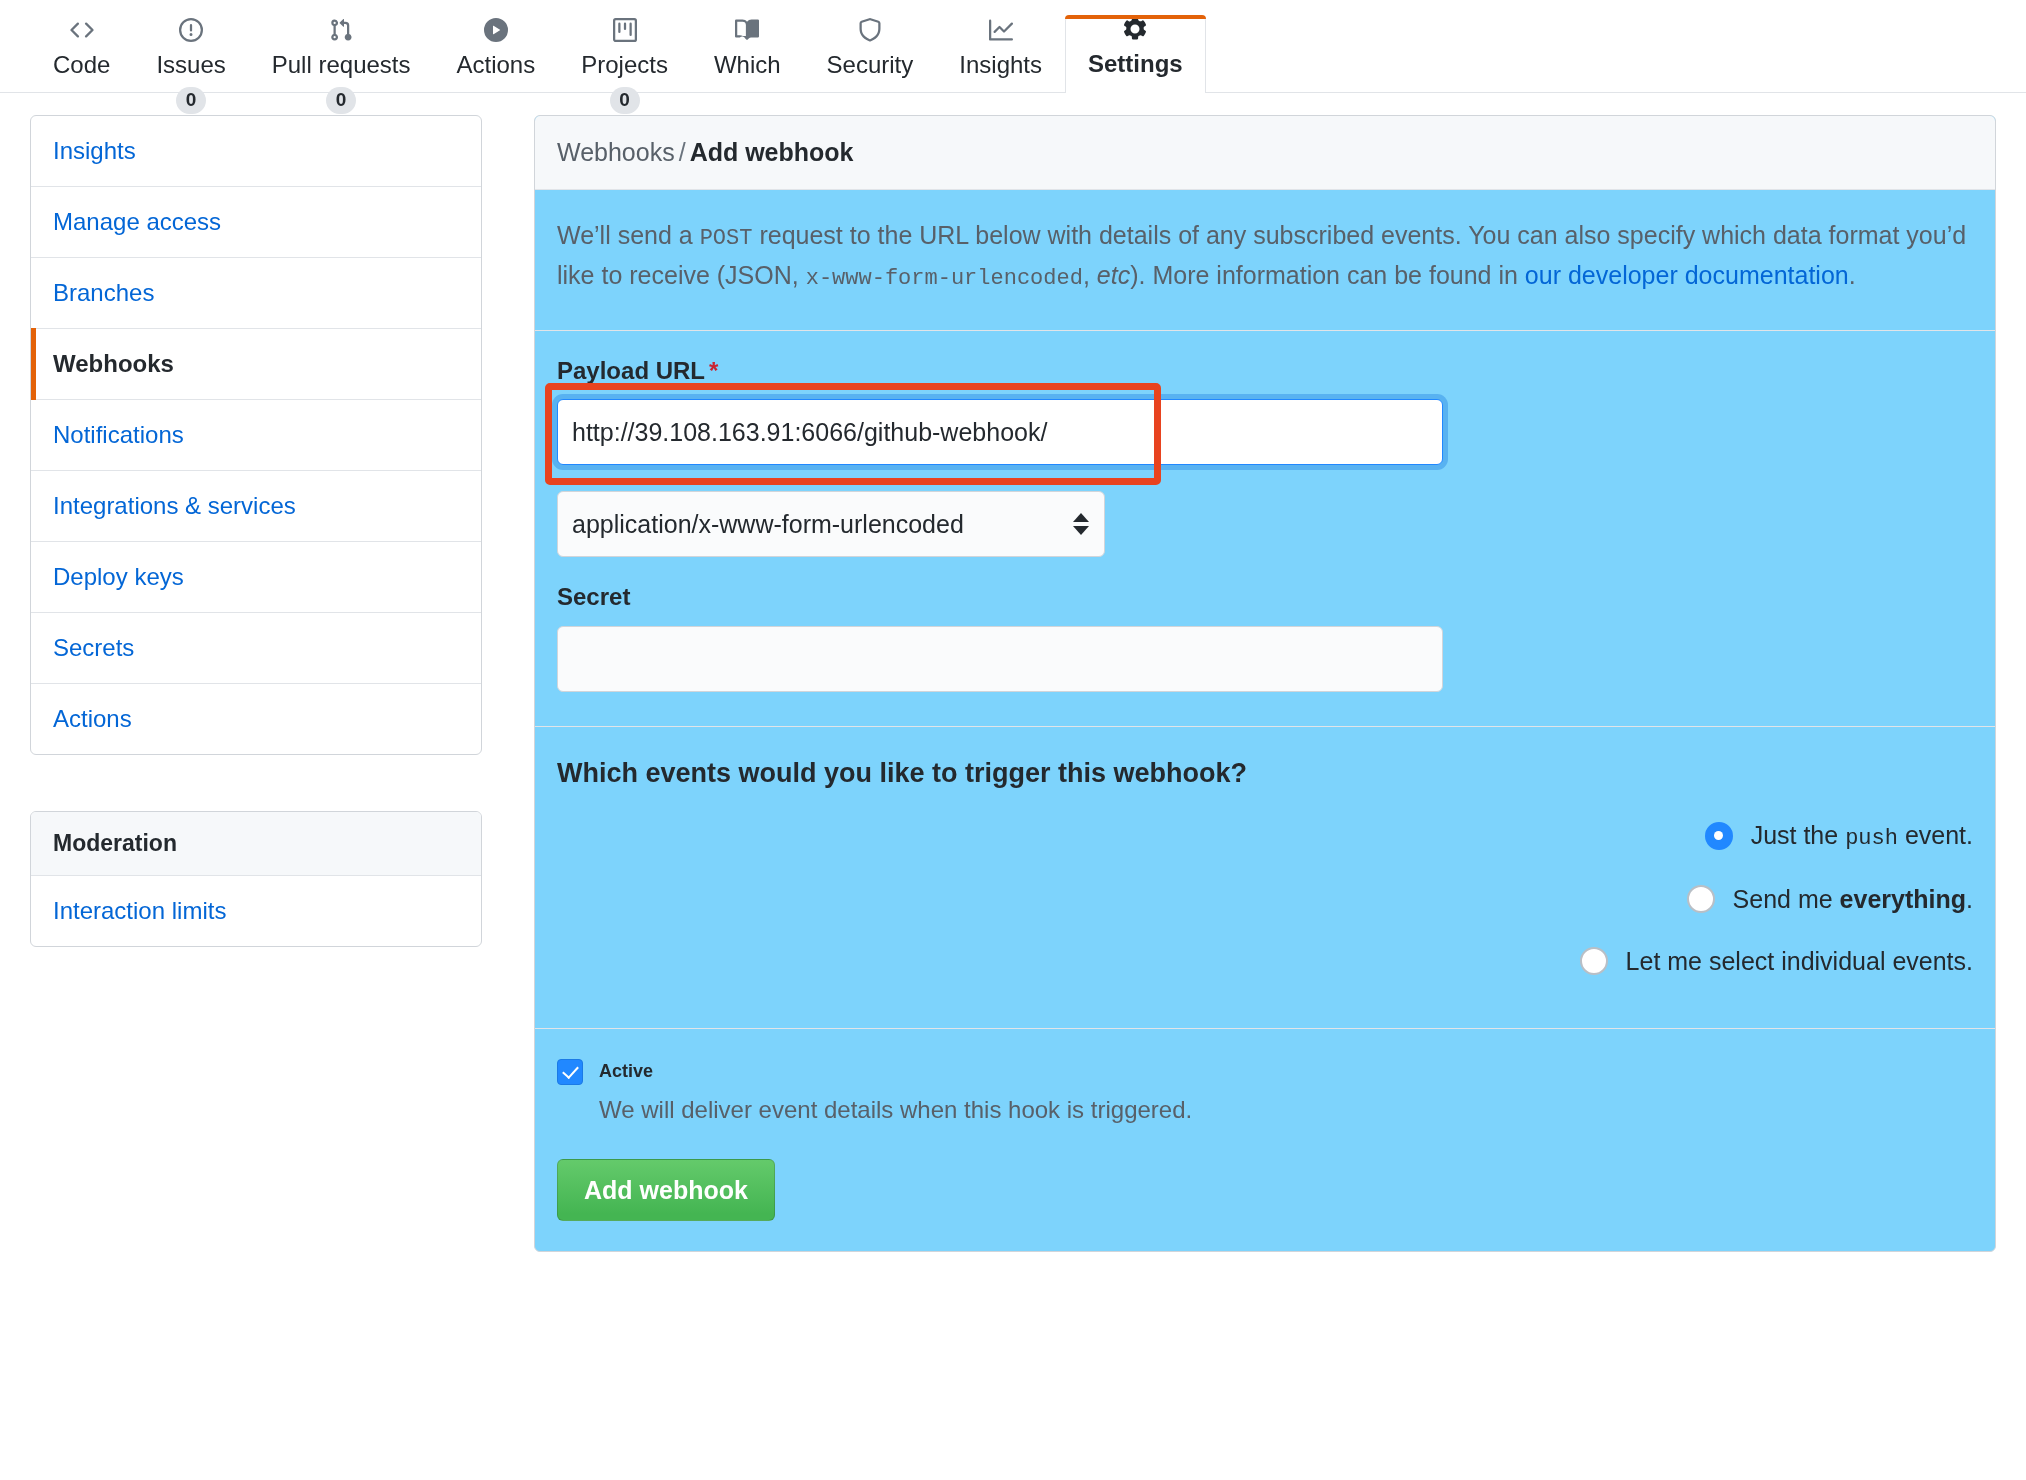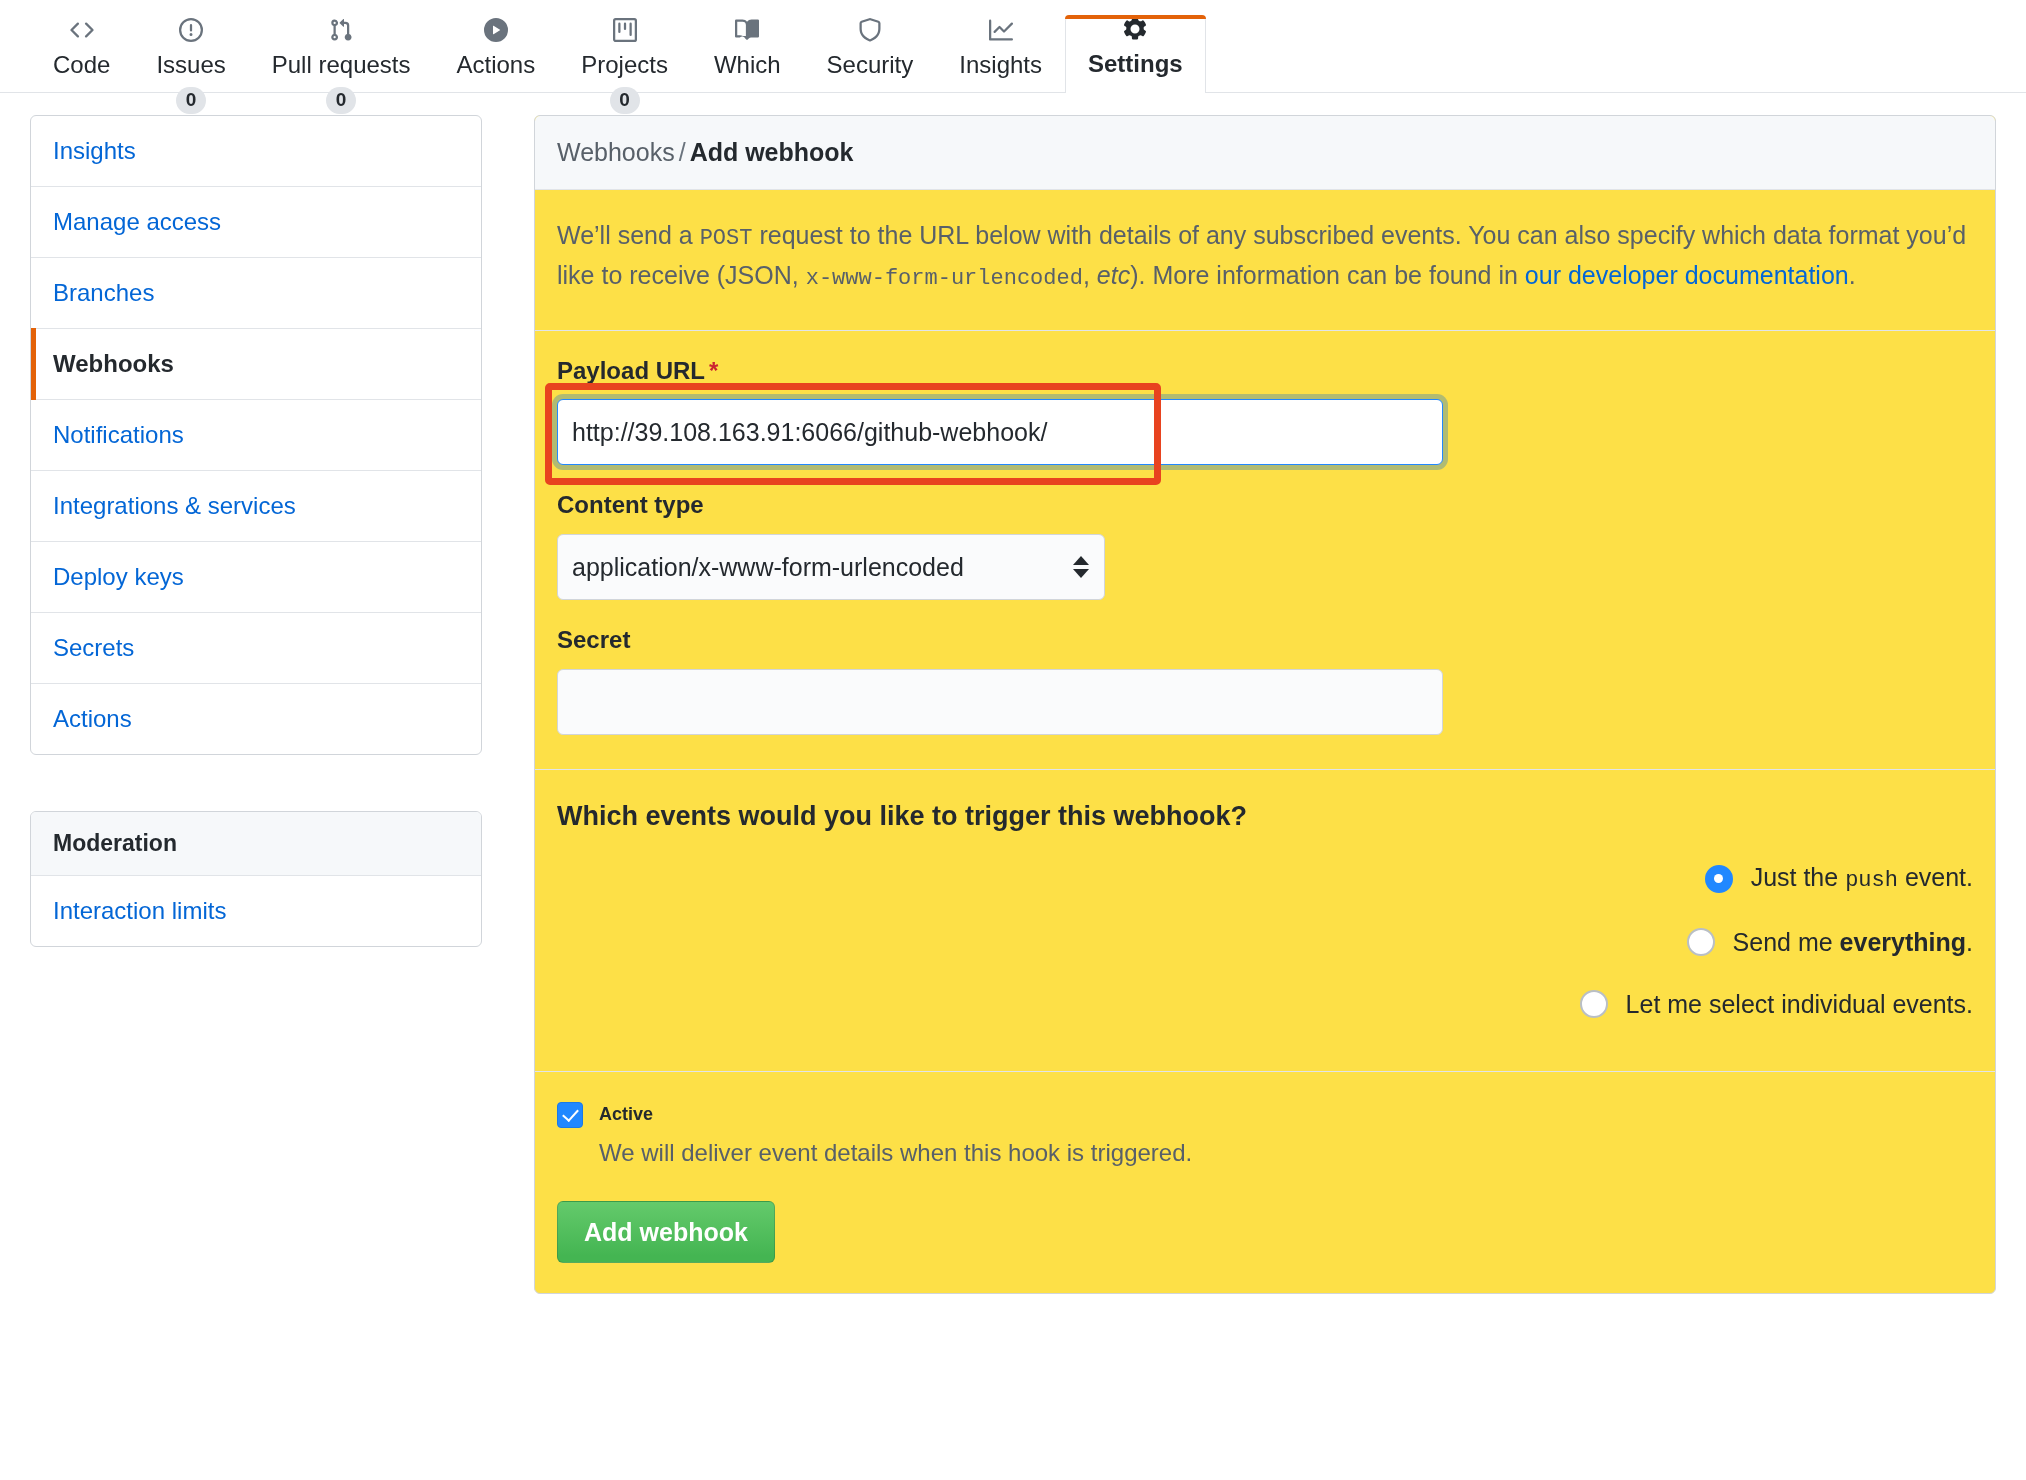--- a/index.html
+++ b/index.html
@@ -128,21 +128,21 @@
     left: 0; top: -1px; bottom: -1px;
     width: 5px;
     background: #e36209;
   }
 
   
   .content { flex: 1; min-width: 0; }
   .boxed {
     border: 1px solid #d1d5da;
     border-radius: 6px;
-    background: #fde047;
+    background: #7dd3fc;
     overflow: hidden;
   }
   .box-header {
     padding: 20px 22px;
     background: #f6f8fa;
     border-bottom: 1px solid #e1e4e8;
     font-size: 25px;
     color: #586069;
     line-height: 1.3;
   }
@@ -474,21 +474,20 @@
 
         <div class="field">
           <label class="field-label"><span>Payload URL</span><span class="req">*</span></label>
           <div class="url-wrap">
             <input class="text-input focused" type="text" value="http://39.108.163.91:6066/github-webhook/" style="">
             <div class="annot-rect"></div>
           </div>
         </div>
 
         <div class="field">
-          <label class="field-label">Content type</label>
           <div class="select-wrap">
             <div class="select-box">
               <span>application/x-www-form-urlencoded</span>
             </div>
             <span class="select-caret">
               <i class="up"></i>
                 <i class="down"></i>
             </span>
           </div>
         </div>

